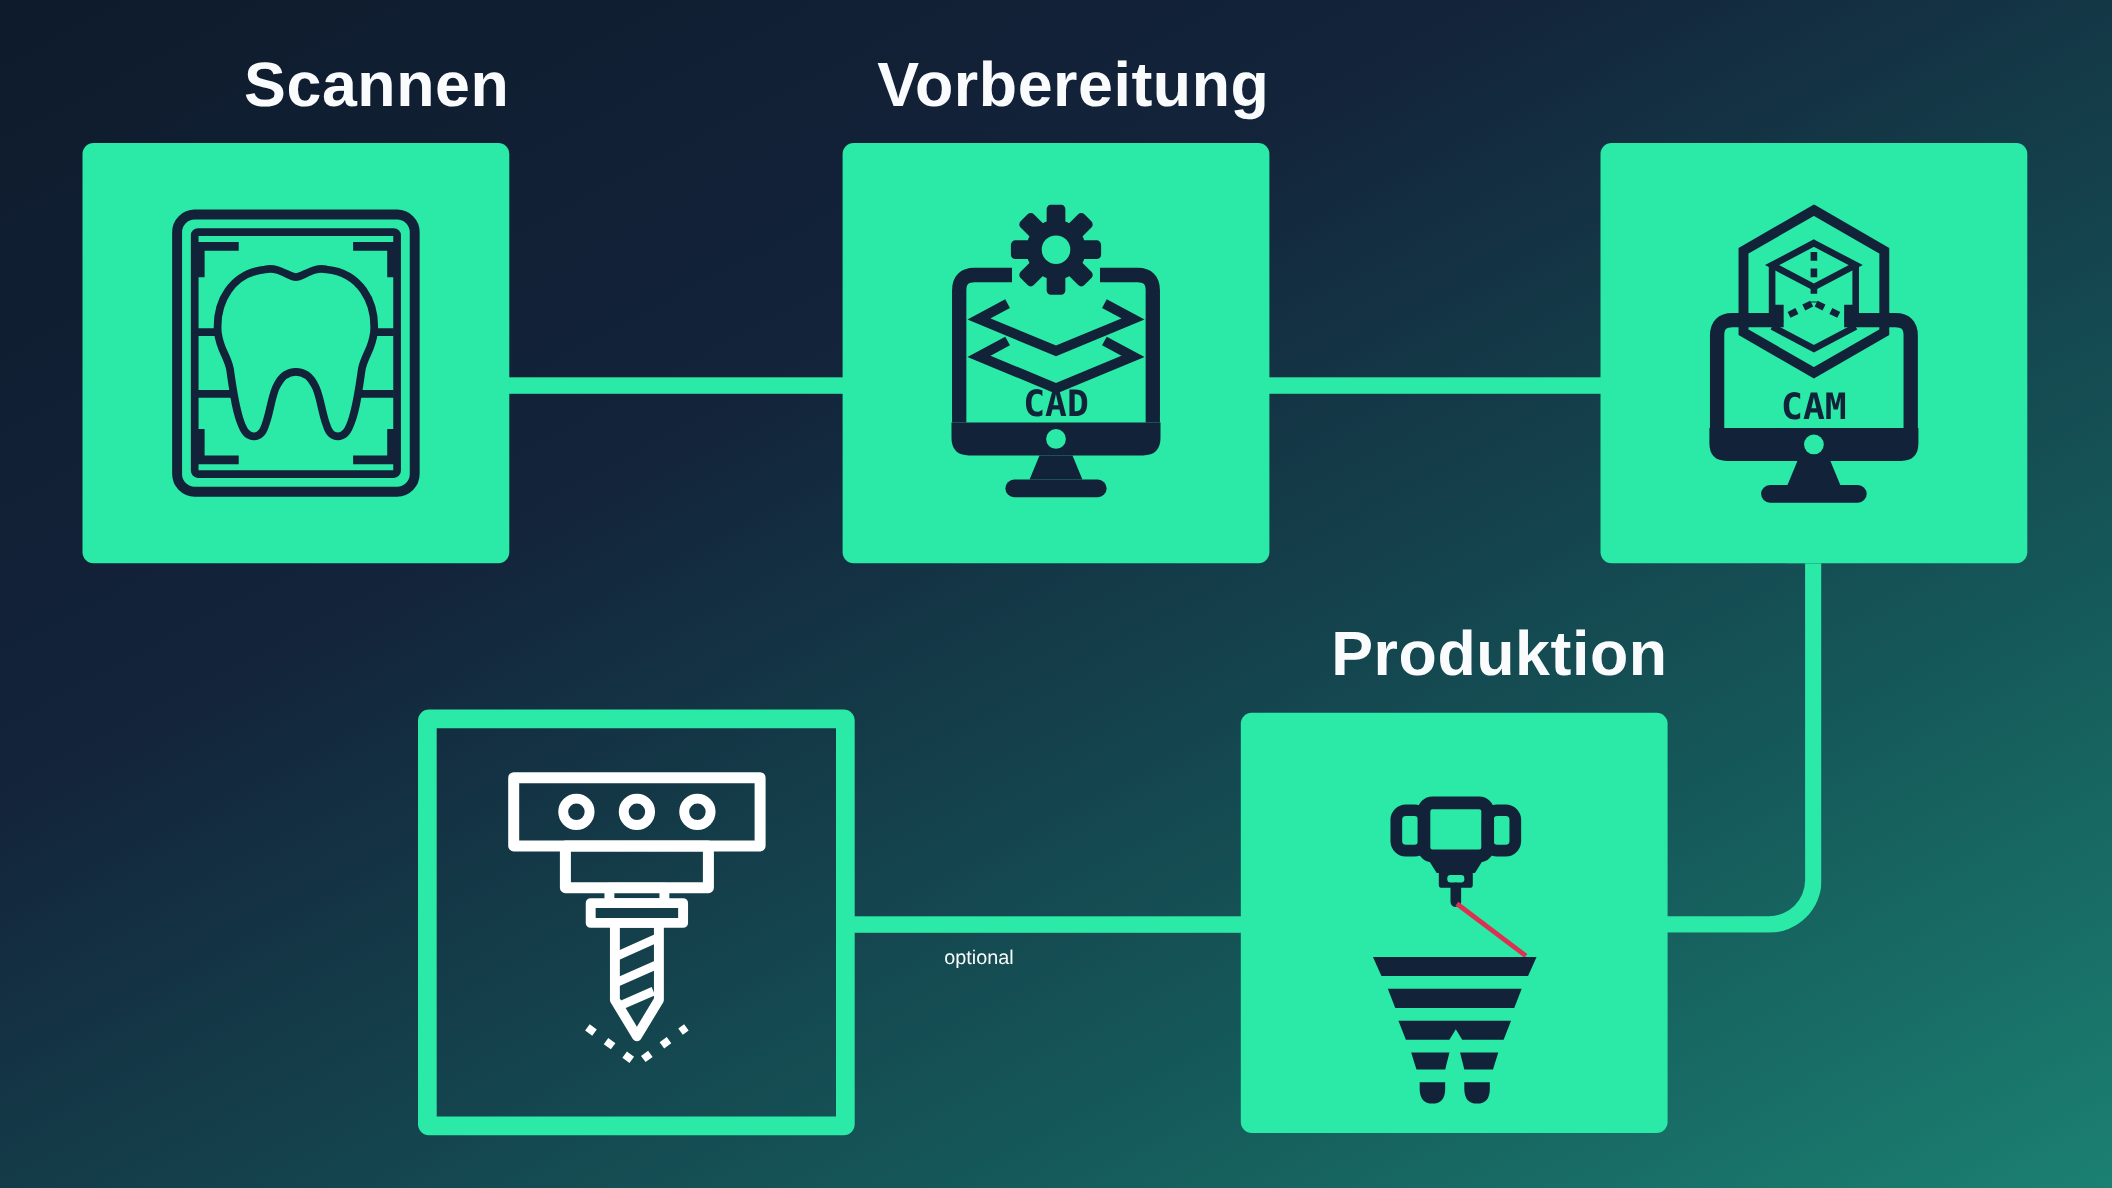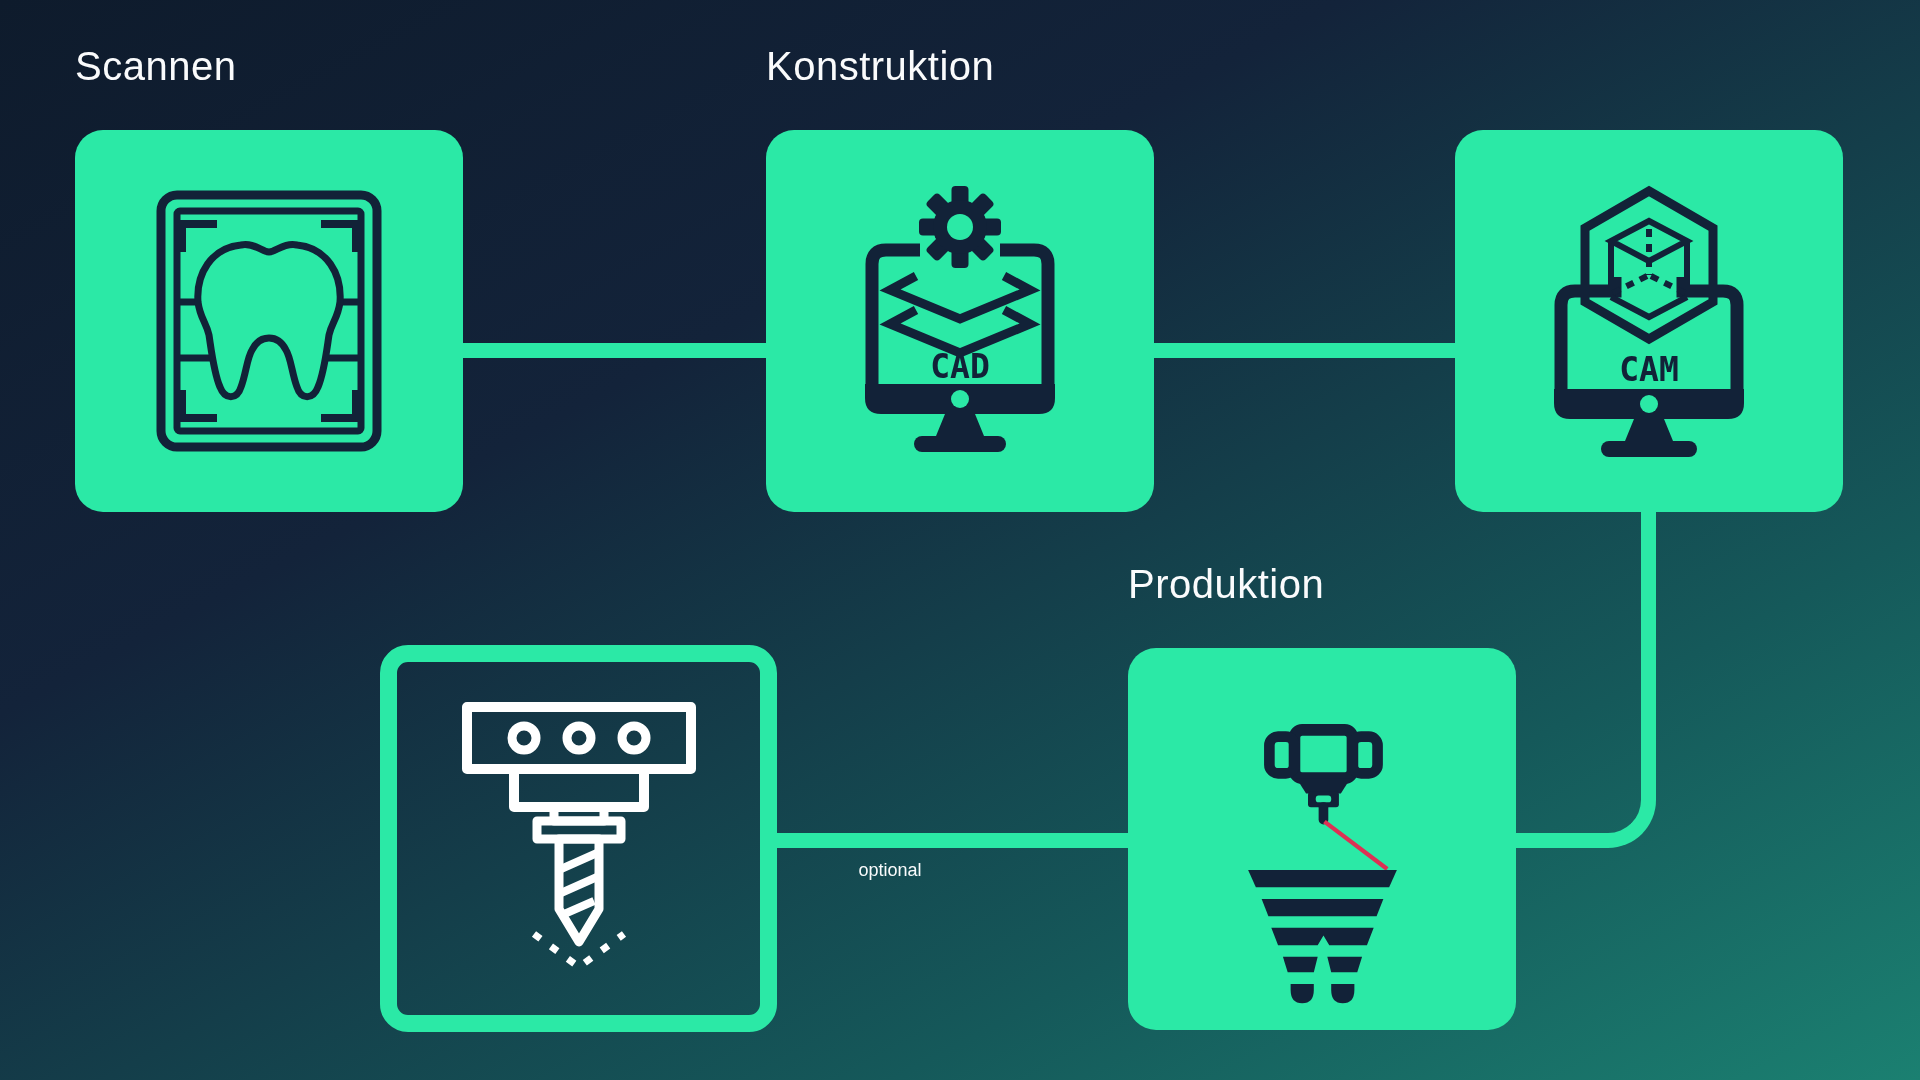--- a/index.html
+++ b/index.html
@@ -2,25 +2,25 @@
 <html><head>
 <meta charset="utf-8">
 <style>
   html,body{margin:0;padding:0;background:#0e1b2c;}
   .canvas{
     position:relative;width:1920px;height:1080px;overflow:hidden;
     background:linear-gradient(152deg,#0e1b2c 0%,#13233a 34%,#15595a 74%,#1b8071 100%);
     font-family:"Liberation Sans",sans-serif;
   }
   .title{
-    position:absolute;color:#fafbfc;font-weight:normal;font-size:40px;
-    text-align:left;white-space:nowrap;letter-spacing:.5px;
+    position:absolute;color:#fafbfc;font-weight:bold;font-size:57px;
+    text-align:right;white-space:nowrap;letter-spacing:.5px;
   }
   .box{
-    position:absolute;width:388px;height:382px;border-radius:28px;
+    position:absolute;width:388px;height:382px;border-radius:10px;
     background:#2be9a6;display:flex;align-items:center;justify-content:center;
   }
   .box.outlined{
     background:transparent;border:17px solid #2be9a6;box-sizing:border-box;
     width:397px;height:387px;
   }
   .connector{position:absolute;background:#2be9a6;}
   .l-connector{
     position:absolute;left:1514px;top:512px;width:142px;height:336px;
     box-sizing:border-box;background:transparent;
@@ -39,21 +39,21 @@
 <div class="canvas">
 
   <div class="connector" style="left:455px;top:343px;width:320px;height:15px;"></div>
   <div class="connector" style="left:1148px;top:343px;width:315px;height:15px;"></div>
   <div class="connector" style="left:772px;top:833px;width:360px;height:15px;"></div>
   <div class="l-connector"></div>
 
   <div class="optional-label">optional</div>
 
   <div class="title" style="left:75px;top:44px;width:388px;">Scannen</div>
-  <div class="title" style="left:766px;top:44px;width:388px;">Konstruktion</div>
+  <div class="title" style="left:766px;top:44px;width:388px;">Vorbereitung</div>
   <div class="title" style="left:1128px;top:562px;width:388px;">Produktion</div>
 
   <div class="box" style="left:75px;top:130px;">
     <svg width="226" height="262" viewBox="0 0 226 262">
       <g fill="none" stroke="#122238">
         <rect x="5" y="5" width="216" height="252" rx="16" stroke-width="9"></rect>
         <rect x="21" y="21" width="184" height="220" rx="3" stroke-width="7"></rect>
 
         <path d="M24,112 H202" stroke-width="7"></path>
         <path d="M24,168 H202" stroke-width="7"></path>

